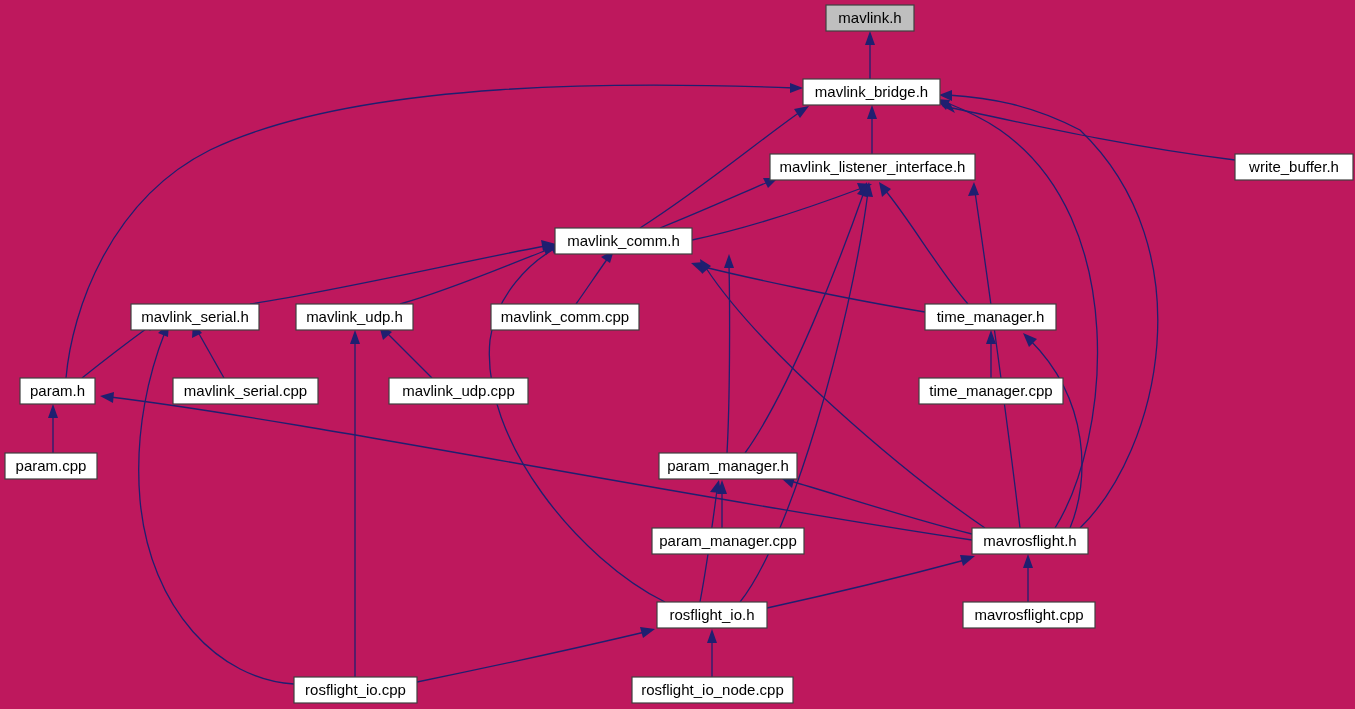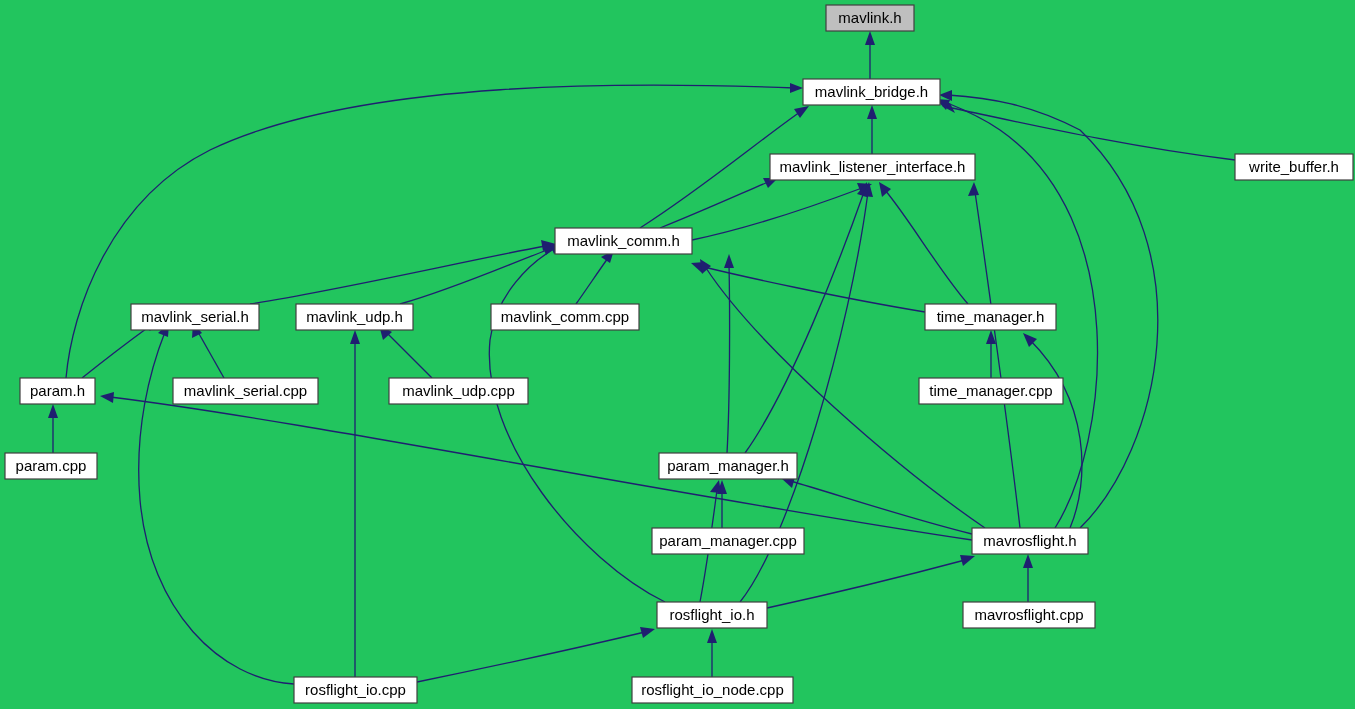--- a/index.html
+++ b/index.html
@@ -4,21 +4,21 @@
 <style>
   html, body {
     margin: 0;
     padding: 0;
     background: #ffffff;
   }
   #graph-root {
     position: relative;
     width: 1355px;
     height: 709px;
-    background: #22c55e;
+    background: #be185d;
     font-family: "Liberation Sans", sans-serif;
     overflow: hidden;
   }
   svg#dep-graph {
     display: block;
     width: 1355px;
     height: 709px;
   }
   .node-box {
     fill: #ffffff;

